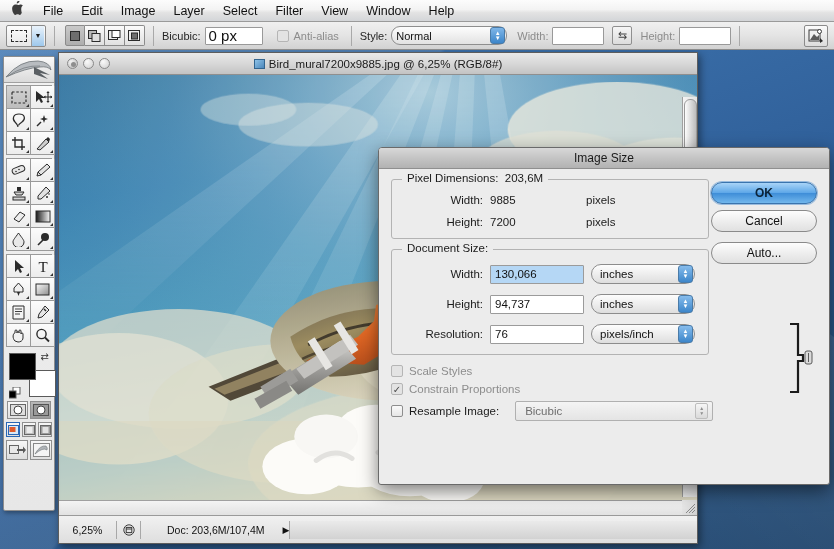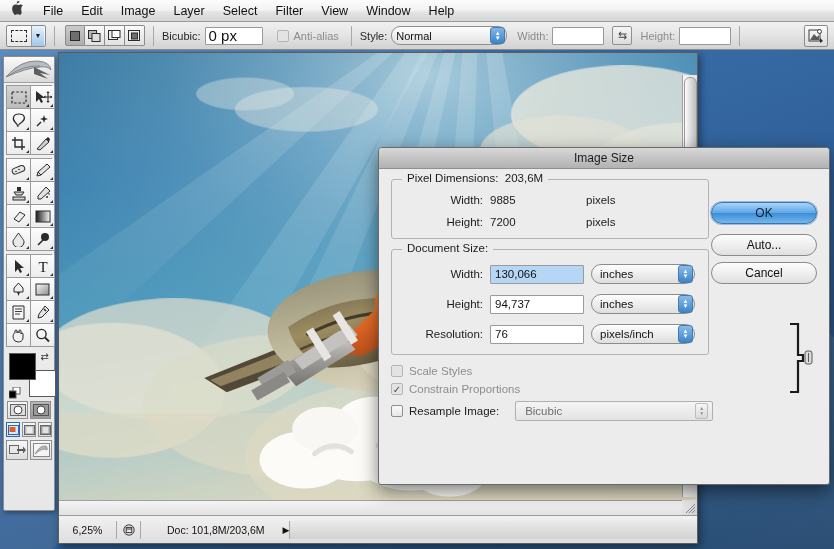--- a/index.html
+++ b/index.html
@@ -297,32 +297,41 @@
   }
   .dbtn{
     width:106px; height:22px; margin-bottom:6px;
     border:1px solid #8a8a8a; border-radius:11px;
     background:linear-gradient(180deg,#fdfdfd,#e0e0e0);
     display:flex;align-items:center;justify-content:center;
     font-size:12px; color:#111;
   }
   .dbtn.default{
     background:linear-gradient(180deg,#a9d4f7 0%,#5fa8e8 48%,#3f8ed8 52%,#72b7ec 100%);
-    border-color:#3a74ad; color:#0b2338; font-weight:normal;
+    border-color:#3a74ad; color:#0b2338; font-weight:bold;
     box-shadow:0 0 0 1px rgba(90,150,210,.55);
-    margin-top:20px;
   }
   .dbtn.spaced{ margin-top:10px; }
 </style>
 </head>
 <body>
 
 <div id="desktop"></div>
 
 <div id="docwin">
+  <div id="doc-title">
+    <div class="winbtns">
+      <div class="wb first"></div>
+      <div class="wb"></div>
+      <div class="wb"></div>
+    </div>
+    <div id="doc-title-text">
+      <span class="doc-icon"></span><span>Bird_mural7200x9885.jpg @ 6,25% (RGB/8#)</span>
+    </div>
+  </div>
 
   <div id="canvas-area">
     <svg id="artwork" viewBox="0 0 640 452" preserveAspectRatio="xMidYMid slice">
       <defs>
         <linearGradient id="sky" x1="0" y1="0" x2="0.25" y2="1">
           <stop offset="0%" stop-color="#2a6f9f"></stop>
           <stop offset="28%" stop-color="#2f7db3"></stop>
           <stop offset="60%" stop-color="#4a9ec4"></stop>
           <stop offset="85%" stop-color="#8fc4d3"></stop>
           <stop offset="100%" stop-color="#cfd8c6"></stop>
@@ -474,21 +483,21 @@
 
   <div id="doc-status">
     <div class="zoomfield">6,25%</div>
     <div class="statusicon">
       <svg width="12" height="12" viewBox="0 0 12 12">
         <circle cx="6" cy="6" r="5.2" fill="none" stroke="#3a3a3a" stroke-width="1"></circle>
         <rect x="3.2" y="3.4" width="5.6" height="5.2" fill="none" stroke="#3a3a3a" stroke-width="1"></rect>
         <line x1="3.2" y1="5" x2="8.8" y2="5" stroke="#3a3a3a" stroke-width="1"></line>
       </svg>
     </div>
-    <div class="docinfo">Doc: 101,8M/203,6M</div>
+    <div class="docinfo">Doc: 203,6M/107,4M</div>
     <div class="status-arrow">▶</div>
     <div class="status-fill"></div>
   </div>
 </div>
 
 <div id="toolbox">
   <div id="tb-header">
     <svg class="feather-svg" width="50" height="24" viewBox="0 0 50 24">
       <path d="M2 19 Q16 2 34 3 Q46 4 47 12 Q44 8 36 9 Q22 10 2 19 Z" fill="#b8bcc0" stroke="#6d7377" stroke-width="0.8"></path>
       <path d="M4 18 Q20 7 36 8" stroke="#6d7377" stroke-width="0.7" fill="none"></path>
@@ -919,16 +928,16 @@
         <span class="stepper2">
             <span>▲</span>
             <span>▼</span>
           </span>
       </div>
     </div>
   </div>
 
   <div id="dlg-buttons">
     <div class="dbtn default">OK</div>
+    <div class="dbtn">Cancel</div>
     <div class="dbtn spaced">Auto...</div>
-    <div class="dbtn">Cancel</div>
   </div>
 </div>
 
 </body></html>

